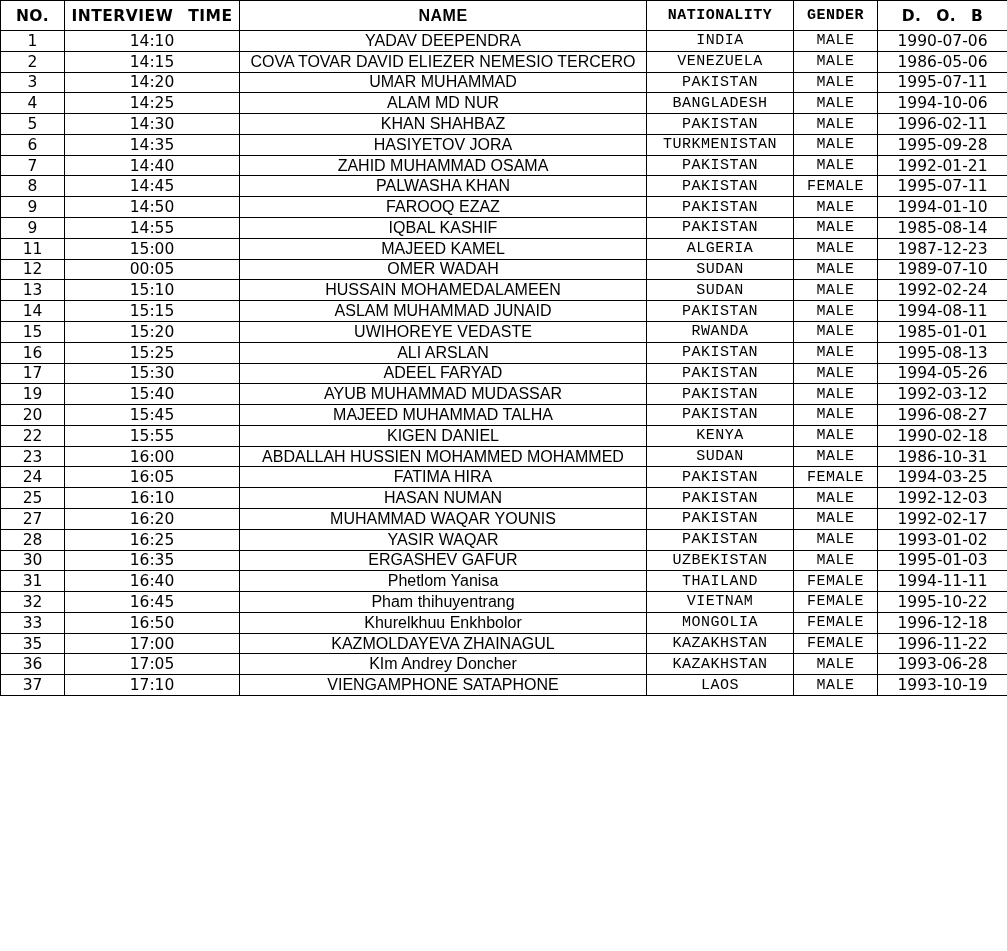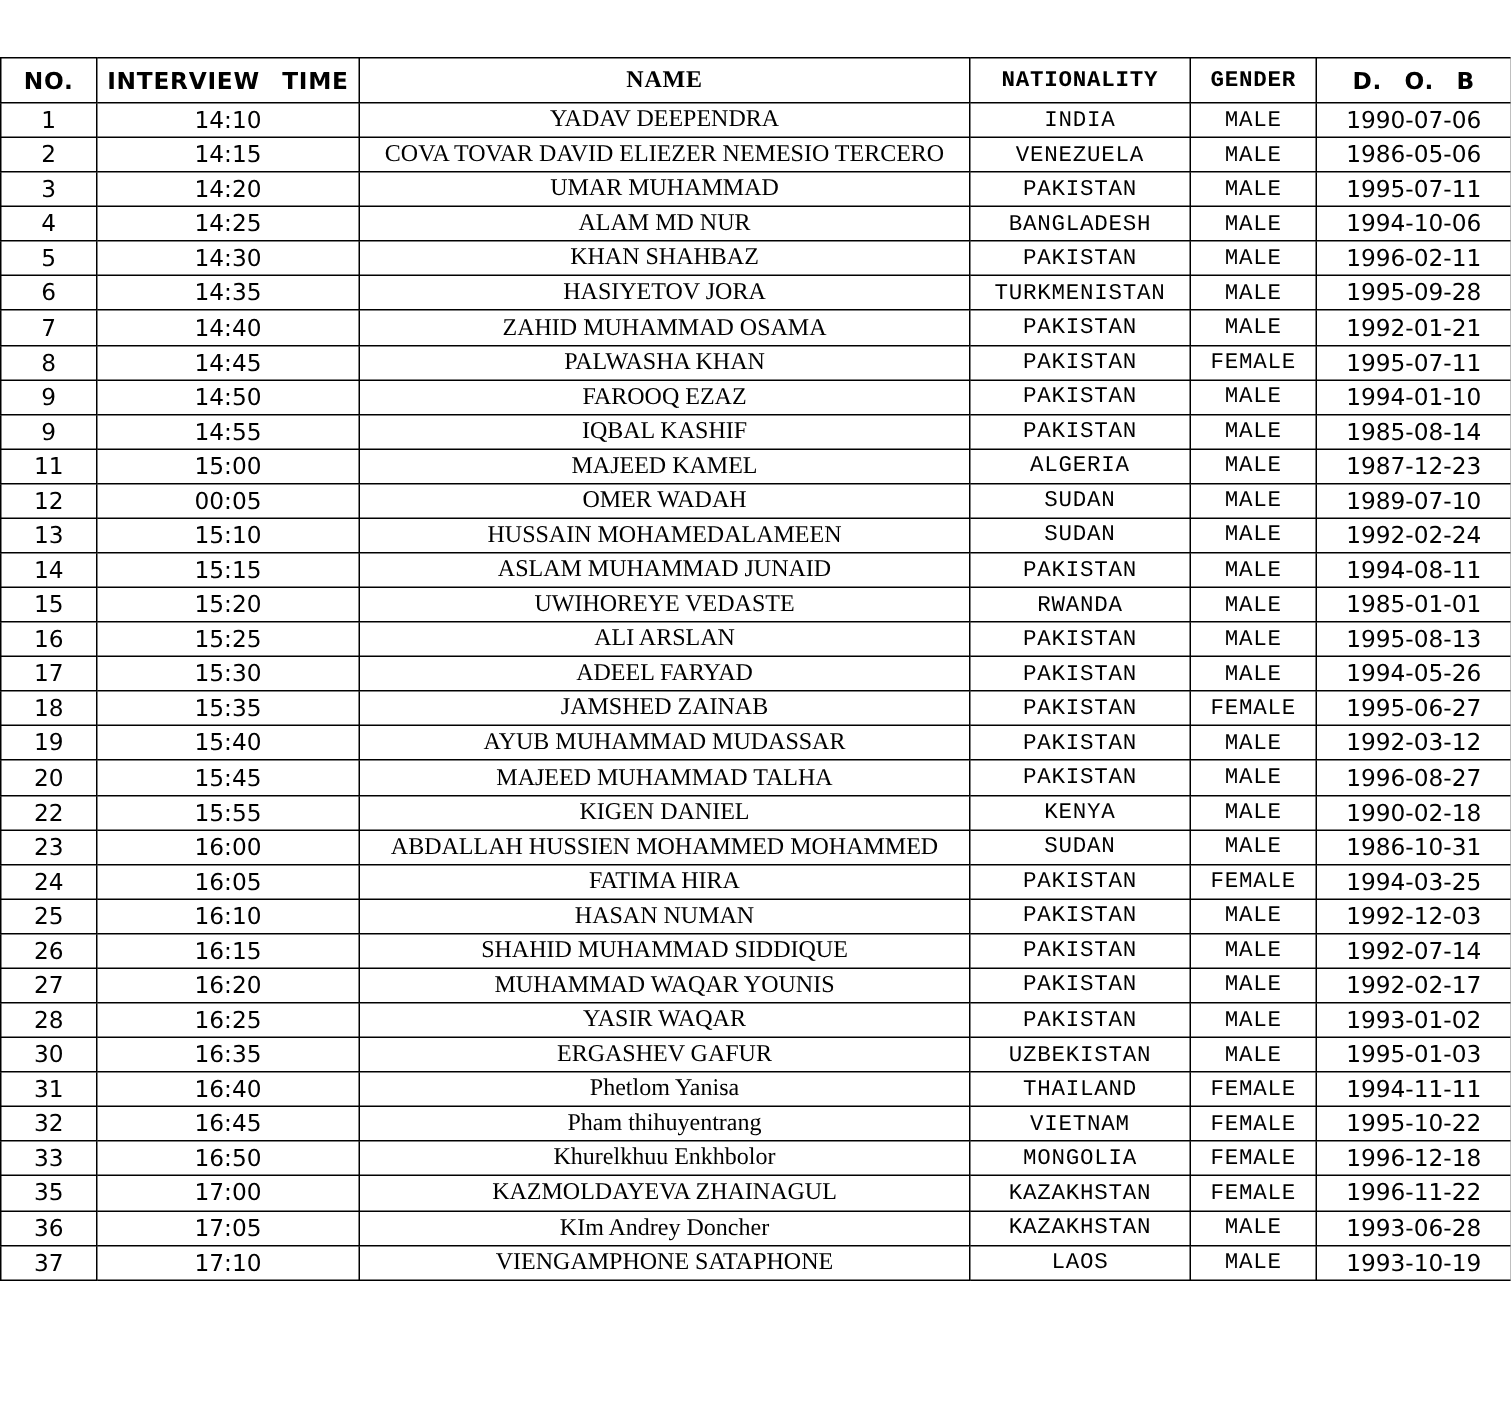--- a/index.html
+++ b/index.html
@@ -8,25 +8,24 @@
     background: #ffffff;
   }
   #sheet {
     width: 1007px;
     height: 951px;
     box-sizing: border-box;
     background: #ffffff;
   }
   table {
     width: 1007px;
-    height: 816px;
+    height: 696px;
     border-collapse: collapse;
     table-layout: fixed;
     box-sizing: border-box;
-    margin-top: 38px;
   }
   th, td {
     border: 1.5px solid #000000;
     padding: 0;
     text-align: center;
     vertical-align: middle;
     color: #000000;
     overflow: hidden;
     white-space: nowrap;
   }
@@ -38,21 +37,21 @@
     letter-spacing: 0.5px;
     word-spacing: 9px;
   }
   
   .col-no, .col-time, .col-dob {
     font-family: "DejaVu Sans", sans-serif;
     font-size: 15.5px;
   }
   
   .col-name {
-    font-family: Liberation Serif, serif;
+    font-family: Liberation Sans, sans-serif;
     font-size: 16px;
   }
   
   .col-nationality, .col-gender {
     font-family: "Liberation Mono", monospace;
     font-size: 15px;
     letter-spacing: 0.5px;
   }
 </style>
 </head>
@@ -209,28 +208,20 @@
         </tr>
         <tr>
           <td class="col-no">17</td>
           <td class="col-time">15:30</td>
           <td class="col-name">ADEEL FARYAD</td>
           <td class="col-nationality">PAKISTAN</td>
           <td class="col-gender">MALE</td>
           <td class="col-dob">1994-05-26</td>
         </tr>
         <tr>
-          <td class="col-no">18</td>
-          <td class="col-time">15:35</td>
-          <td class="col-name">JAMSHED ZAINAB</td>
-          <td class="col-nationality">PAKISTAN</td>
-          <td class="col-gender">FEMALE</td>
-          <td class="col-dob">1995-06-27</td>
-        </tr>
-        <tr>
           <td class="col-no">19</td>
           <td class="col-time">15:40</td>
           <td class="col-name">AYUB MUHAMMAD MUDASSAR</td>
           <td class="col-nationality">PAKISTAN</td>
           <td class="col-gender">MALE</td>
           <td class="col-dob">1992-03-12</td>
         </tr>
         <tr>
           <td class="col-no">20</td>
           <td class="col-time">15:45</td>
@@ -263,28 +254,20 @@
           <td class="col-gender">FEMALE</td>
           <td class="col-dob">1994-03-25</td>
         </tr>
         <tr>
           <td class="col-no">25</td>
           <td class="col-time">16:10</td>
           <td class="col-name">HASAN NUMAN</td>
           <td class="col-nationality">PAKISTAN</td>
           <td class="col-gender">MALE</td>
           <td class="col-dob">1992-12-03</td>
-        </tr>
-        <tr>
-          <td class="col-no">26</td>
-          <td class="col-time">16:15</td>
-          <td class="col-name">SHAHID MUHAMMAD SIDDIQUE</td>
-          <td class="col-nationality">PAKISTAN</td>
-          <td class="col-gender">MALE</td>
-          <td class="col-dob">1992-07-14</td>
         </tr>
         <tr>
           <td class="col-no">27</td>
           <td class="col-time">16:20</td>
           <td class="col-name">MUHAMMAD WAQAR YOUNIS</td>
           <td class="col-nationality">PAKISTAN</td>
           <td class="col-gender">MALE</td>
           <td class="col-dob">1992-02-17</td>
         </tr>
         <tr>

